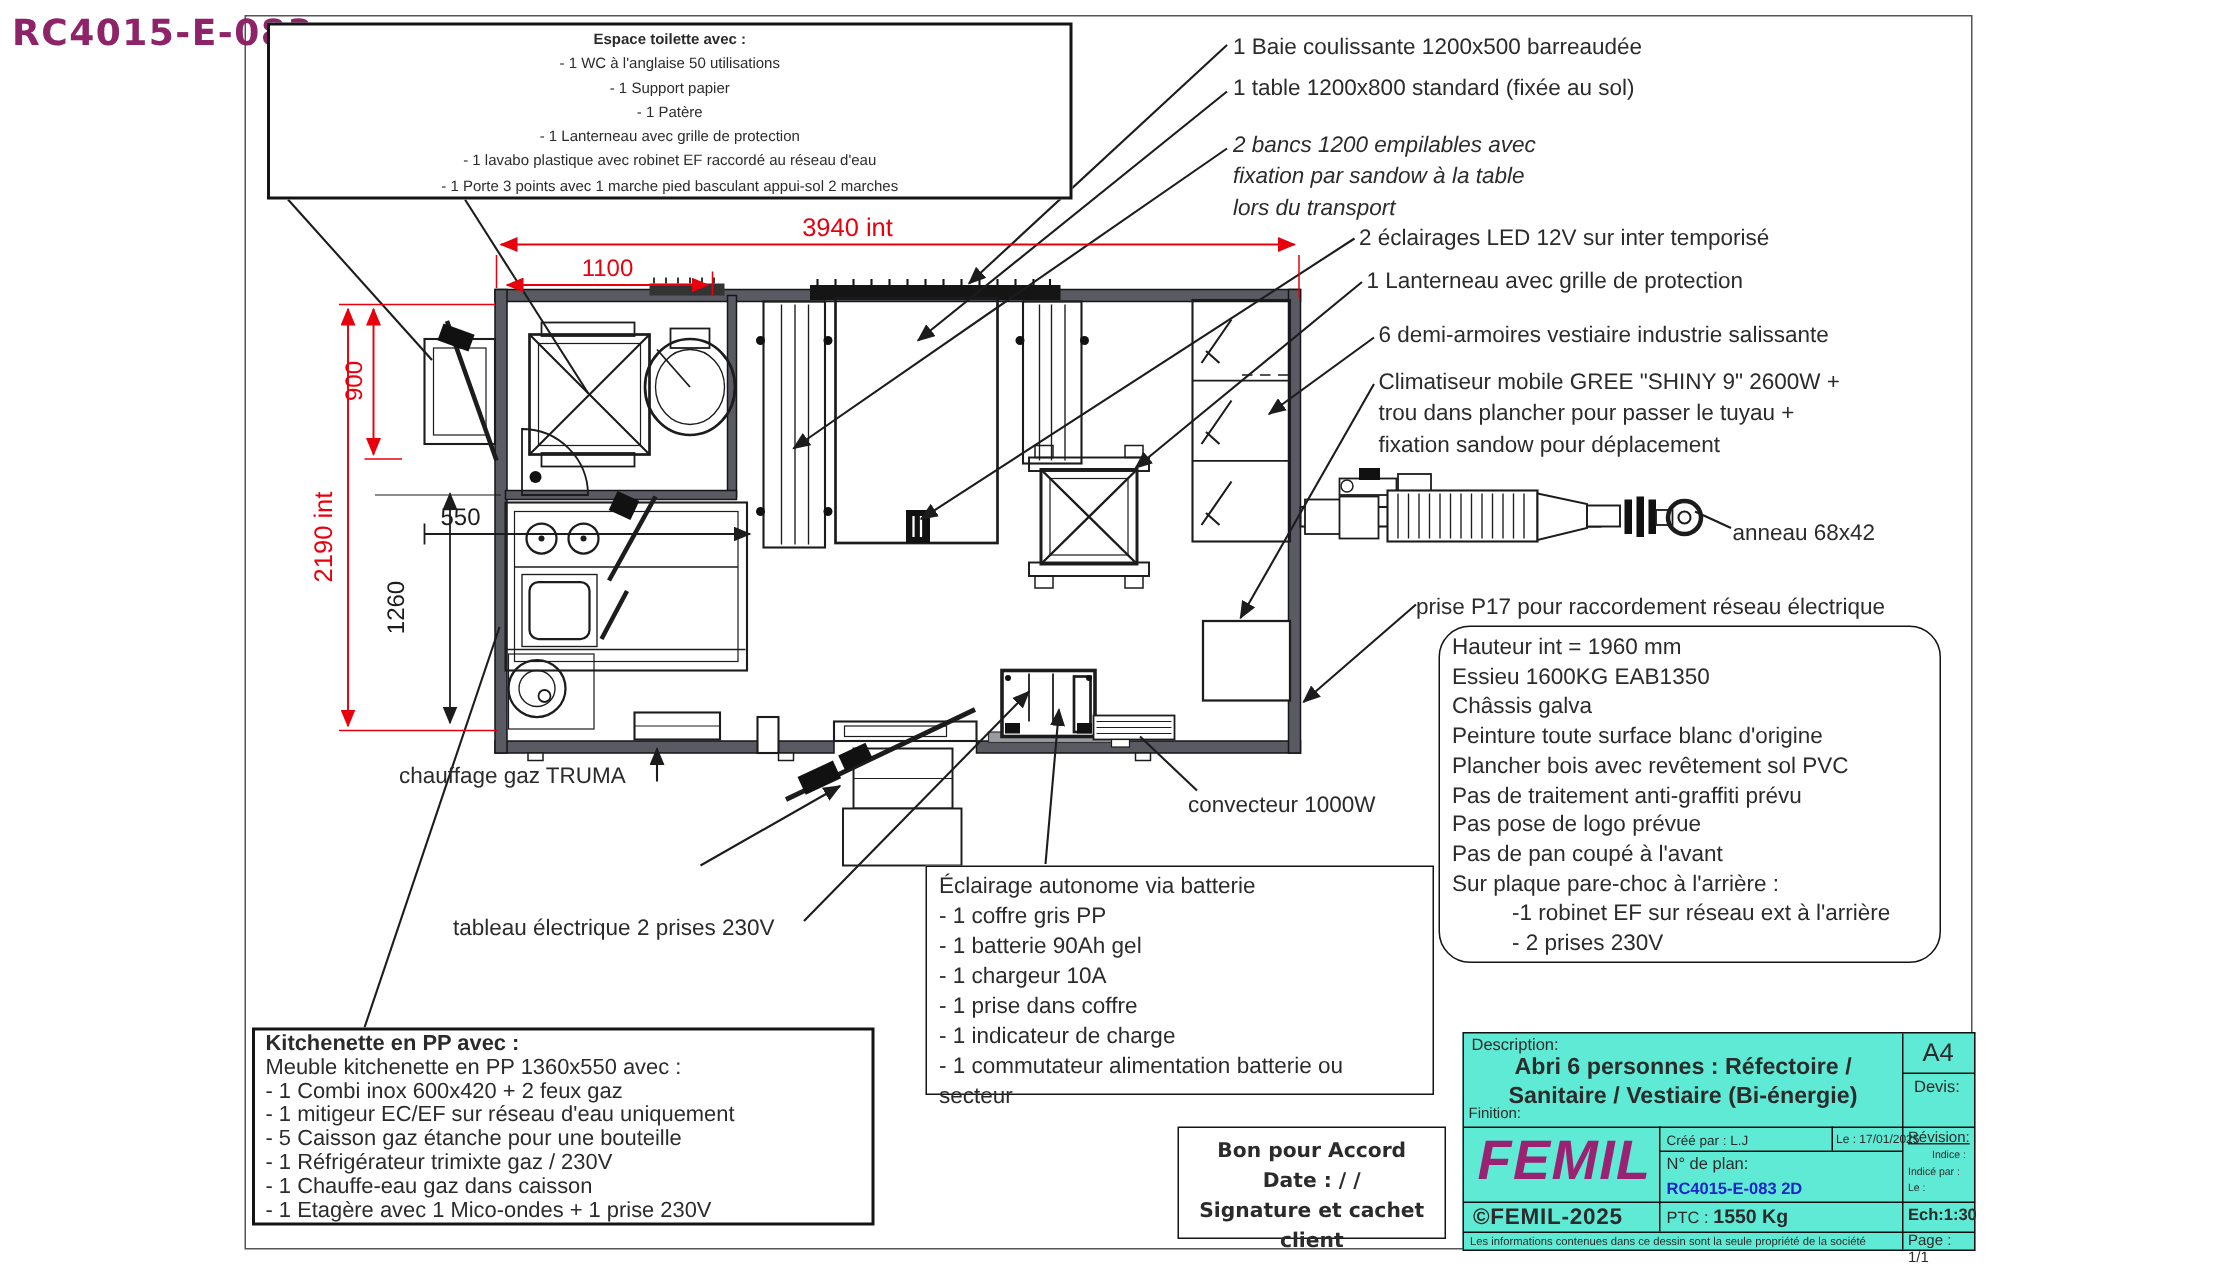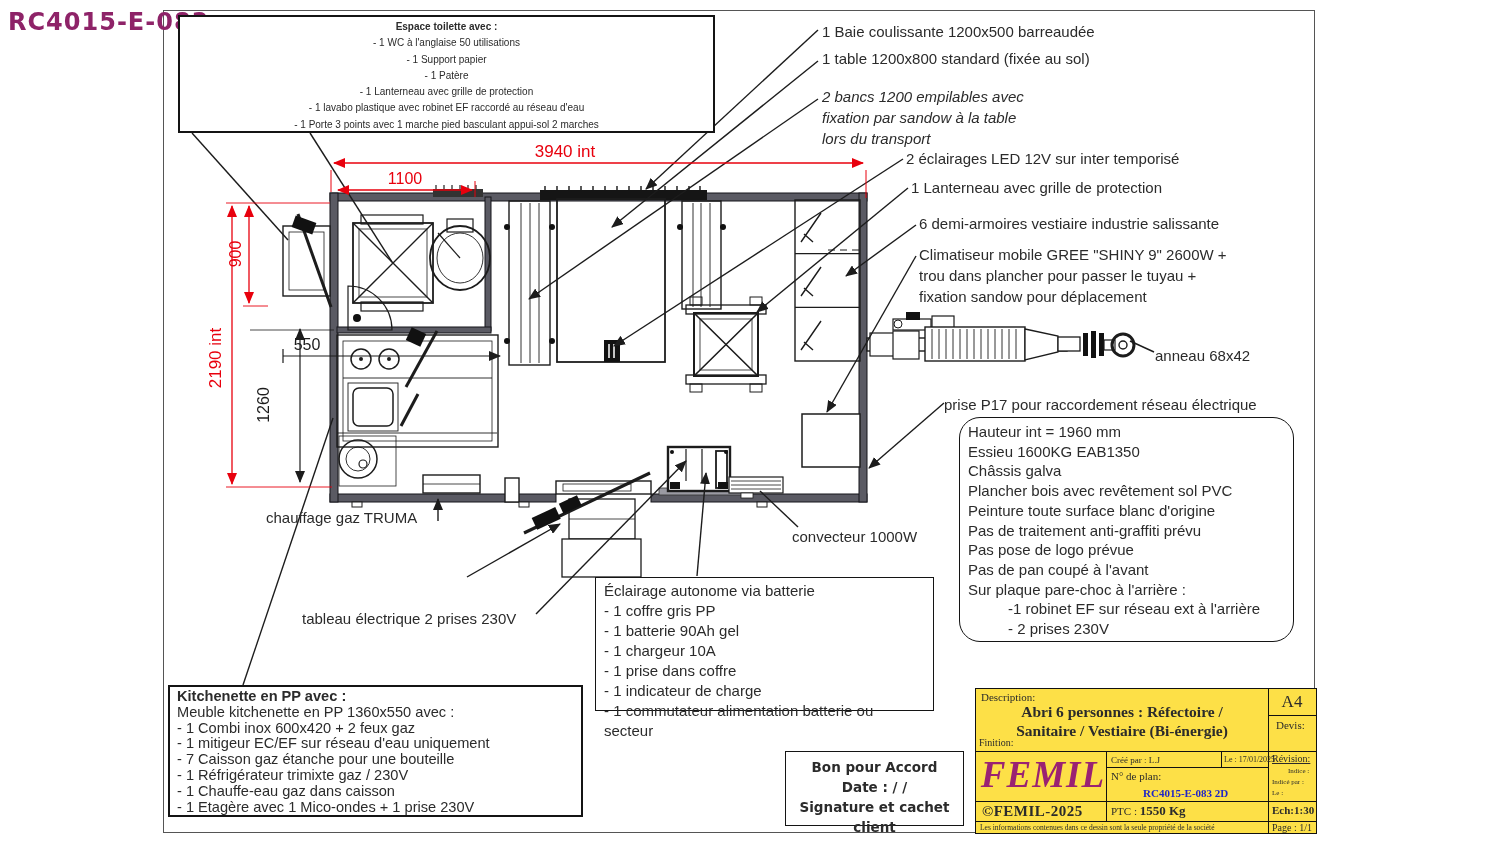--- a/index.html
+++ b/index.html
@@ -15,30 +15,30 @@
   svg{position:absolute;left:0;top:0;}
   svg text{font-family:"Liberation Sans",sans-serif;}
   
   #toiletBox{left:178px;top:15px;width:537px;height:118px;padding:2px 8px;}
   #toiletBox div{font-size:10px;line-height:16.3px;text-align:center;}
   
   #specBox{left:959px;top:417px;width:335px;height:225px;padding:4px 0 0 8px;border-width:1.5px;border-radius:21px;}
   #specBox div{font-size:15px;line-height:19.7px;}
   #specBox div.ind{padding-left:40px;}
   
-  #battBox{left:595px;top:577px;width:339px;height:134px;padding:3px 8px;border-width:1.5px;}
+  #battBox{left:617px;top:577px;width:339px;height:153px;padding:3px 8px;border-width:1.5px;}
   #battBox div{font-size:15px;line-height:20px;}
   
   #kitBox{left:168px;top:685px;width:415px;height:132px;padding:2px 7px;border-width:2px;}
   #kitBox div{font-size:14.6px;line-height:15.8px;}
   
   #okBox{left:785px;top:751px;width:179px;height:75px;border-width:1.5px;text-align:center;
          font-family:"DejaVu Sans",sans-serif;font-weight:bold;font-size:13.5px;line-height:20px;padding-top:5px;}
   
-  #tblock{left:975px;top:688px;width:340px;height:144px;border:1.5px solid #111;background:#fde047;font-family:Liberation Serif, serif;}
+  #tblock{left:975px;top:688px;width:340px;height:144px;border:1.5px solid #111;background:#5eead4;font-family:Liberation Sans, sans-serif;}
   #tblock .cell{position:absolute;box-sizing:border-box;}
   .hl{position:absolute;border-top:1.2px solid #111;height:0;}
   .vl{position:absolute;border-left:1.2px solid #111;width:0;}
   .blue{color:#1f25c8;font-weight:bold;}
   .mag{color:#9a2272;}
 </style>
 </head>
 <body>
 
 <div id="page">
@@ -299,22 +299,22 @@
   <div class="ann" style="left:1155px;top:345px;">anneau 68x42</div>
   <div class="ann" style="left:944px;top:394px;">prise P17 pour raccordement réseau électrique</div>
   <div class="ann" style="left:266px;top:507px;">chauffage gaz TRUMA</div>
   <div class="ann" style="left:302px;top:608px;">tableau électrique 2 prises 230V</div>
   <div class="ann" style="left:792px;top:526px;">convecteur 1000W</div>
 
   <div class="box" id="specBox">
     <div>Hauteur int = 1960 mm</div>
     <div>Essieu 1600KG EAB1350</div>
     <div>Châssis galva</div>
+    <div>Peinture toute surface blanc d'origine</div>
     <div>Plancher bois avec revêtement sol PVC</div>
-    <div>Peinture toute surface blanc d'origine</div>
     <div>Pas de traitement anti-graffiti prévu</div>
     <div>Pas pose de logo prévue</div>
     <div>Pas de pan coupé à l'avant</div>
     <div>Sur plaque pare-choc à l'arrière :</div>
     <div class="ind">-1 robinet EF sur réseau ext à l'arrière</div>
     <div class="ind">- 2 prises 230V</div>
   </div>
 
   <div class="box" id="battBox">
     <div>Éclairage autonome via batterie</div>
@@ -324,21 +324,21 @@
     <div>- 1 prise dans coffre</div>
     <div>- 1 indicateur de charge</div>
     <div>- 1 commutateur alimentation batterie ou secteur</div>
   </div>
 
   <div class="box" id="kitBox">
     <div class="bt">Kitchenette en PP avec :</div>
     <div>Meuble kitchenette en  PP 1360x550 avec :</div>
     <div>- 1 Combi inox 600x420 + 2 feux gaz</div>
     <div>- 1 mitigeur EC/EF sur réseau d'eau uniquement</div>
-    <div>- 7 Caisson gaz étanche pour une bouteille</div>
+    <div>- 5 Caisson gaz étanche pour une bouteille</div>
     <div>- 1 Réfrigérateur trimixte gaz / 230V</div>
     <div>- 1 Chauffe-eau gaz dans caisson</div>
     <div>- 1 Etagère avec 1 Mico-ondes + 1 prise 230V</div>
   </div>
 
   <div class="box" id="okBox">
     <div>Bon pour Accord</div>
     <div>Date :   /   /</div>
     <div>Signature et cachet client</div>
   </div>
@@ -357,21 +357,21 @@
     <div class="cell" style="left:0;top:13px;width:292px;text-align:center;font-weight:bold;font-size:15.5px;line-height:19px;white-space:pre-line;">Abri 6 personnes : Réfectoire  /
 Sanitaire / Vestiaire (Bi-énergie)</div>
     <div class="cell" style="left:3px;top:48px;font-size:10px;">Finition:</div>
     <div class="cell" style="left:292px;top:3px;width:48px;text-align:center;font-size:17px;">A4</div>
     <div class="cell" style="left:300px;top:30px;font-size:11px;">Devis:</div>
 
     <div class="cell mag" style="left:4px;top:64px;width:126px;text-align:center;font-size:37px;font-weight:800;font-style:italic;letter-spacing:1px;">FEMIL</div>
     <div class="cell" style="left:135px;top:66px;font-size:9px;">Créé par : L.J</div>
     <div class="cell" style="left:248px;top:66px;font-size:8px;">Le : 17/01/2025</div>
     <div class="cell" style="left:135px;top:81px;font-size:11px;">N° de plan:</div>
-    <div class="cell blue" style="left:135px;top:98px;font-size:11px;margin-left:32px;">RC4015-E-083 2D</div>
+    <div class="cell blue" style="left:135px;top:98px;font-size:11px;">RC4015-E-083 2D</div>
     <div class="cell" style="left:296px;top:64px;font-size:10px;text-decoration:underline;">Révision:</div>
     <div class="cell" style="left:296px;top:78px;font-size:7px;margin-left:16px;">Indice :</div>
     <div class="cell" style="left:296px;top:89px;font-size:7px;">Indicé par :</div>
     <div class="cell" style="left:296px;top:100px;font-size:7px;">Le :</div>
 
     <div class="cell" style="left:6px;top:114px;font-size:15px;font-weight:bold;letter-spacing:0.5px;">©FEMIL-2025</div>
     <div class="cell" style="left:135px;top:114px;font-size:11px;">
       <span>PTC :</span>
       <span style="font-size:13px;font-weight:bold;">1550 Kg</span>
     </div>

